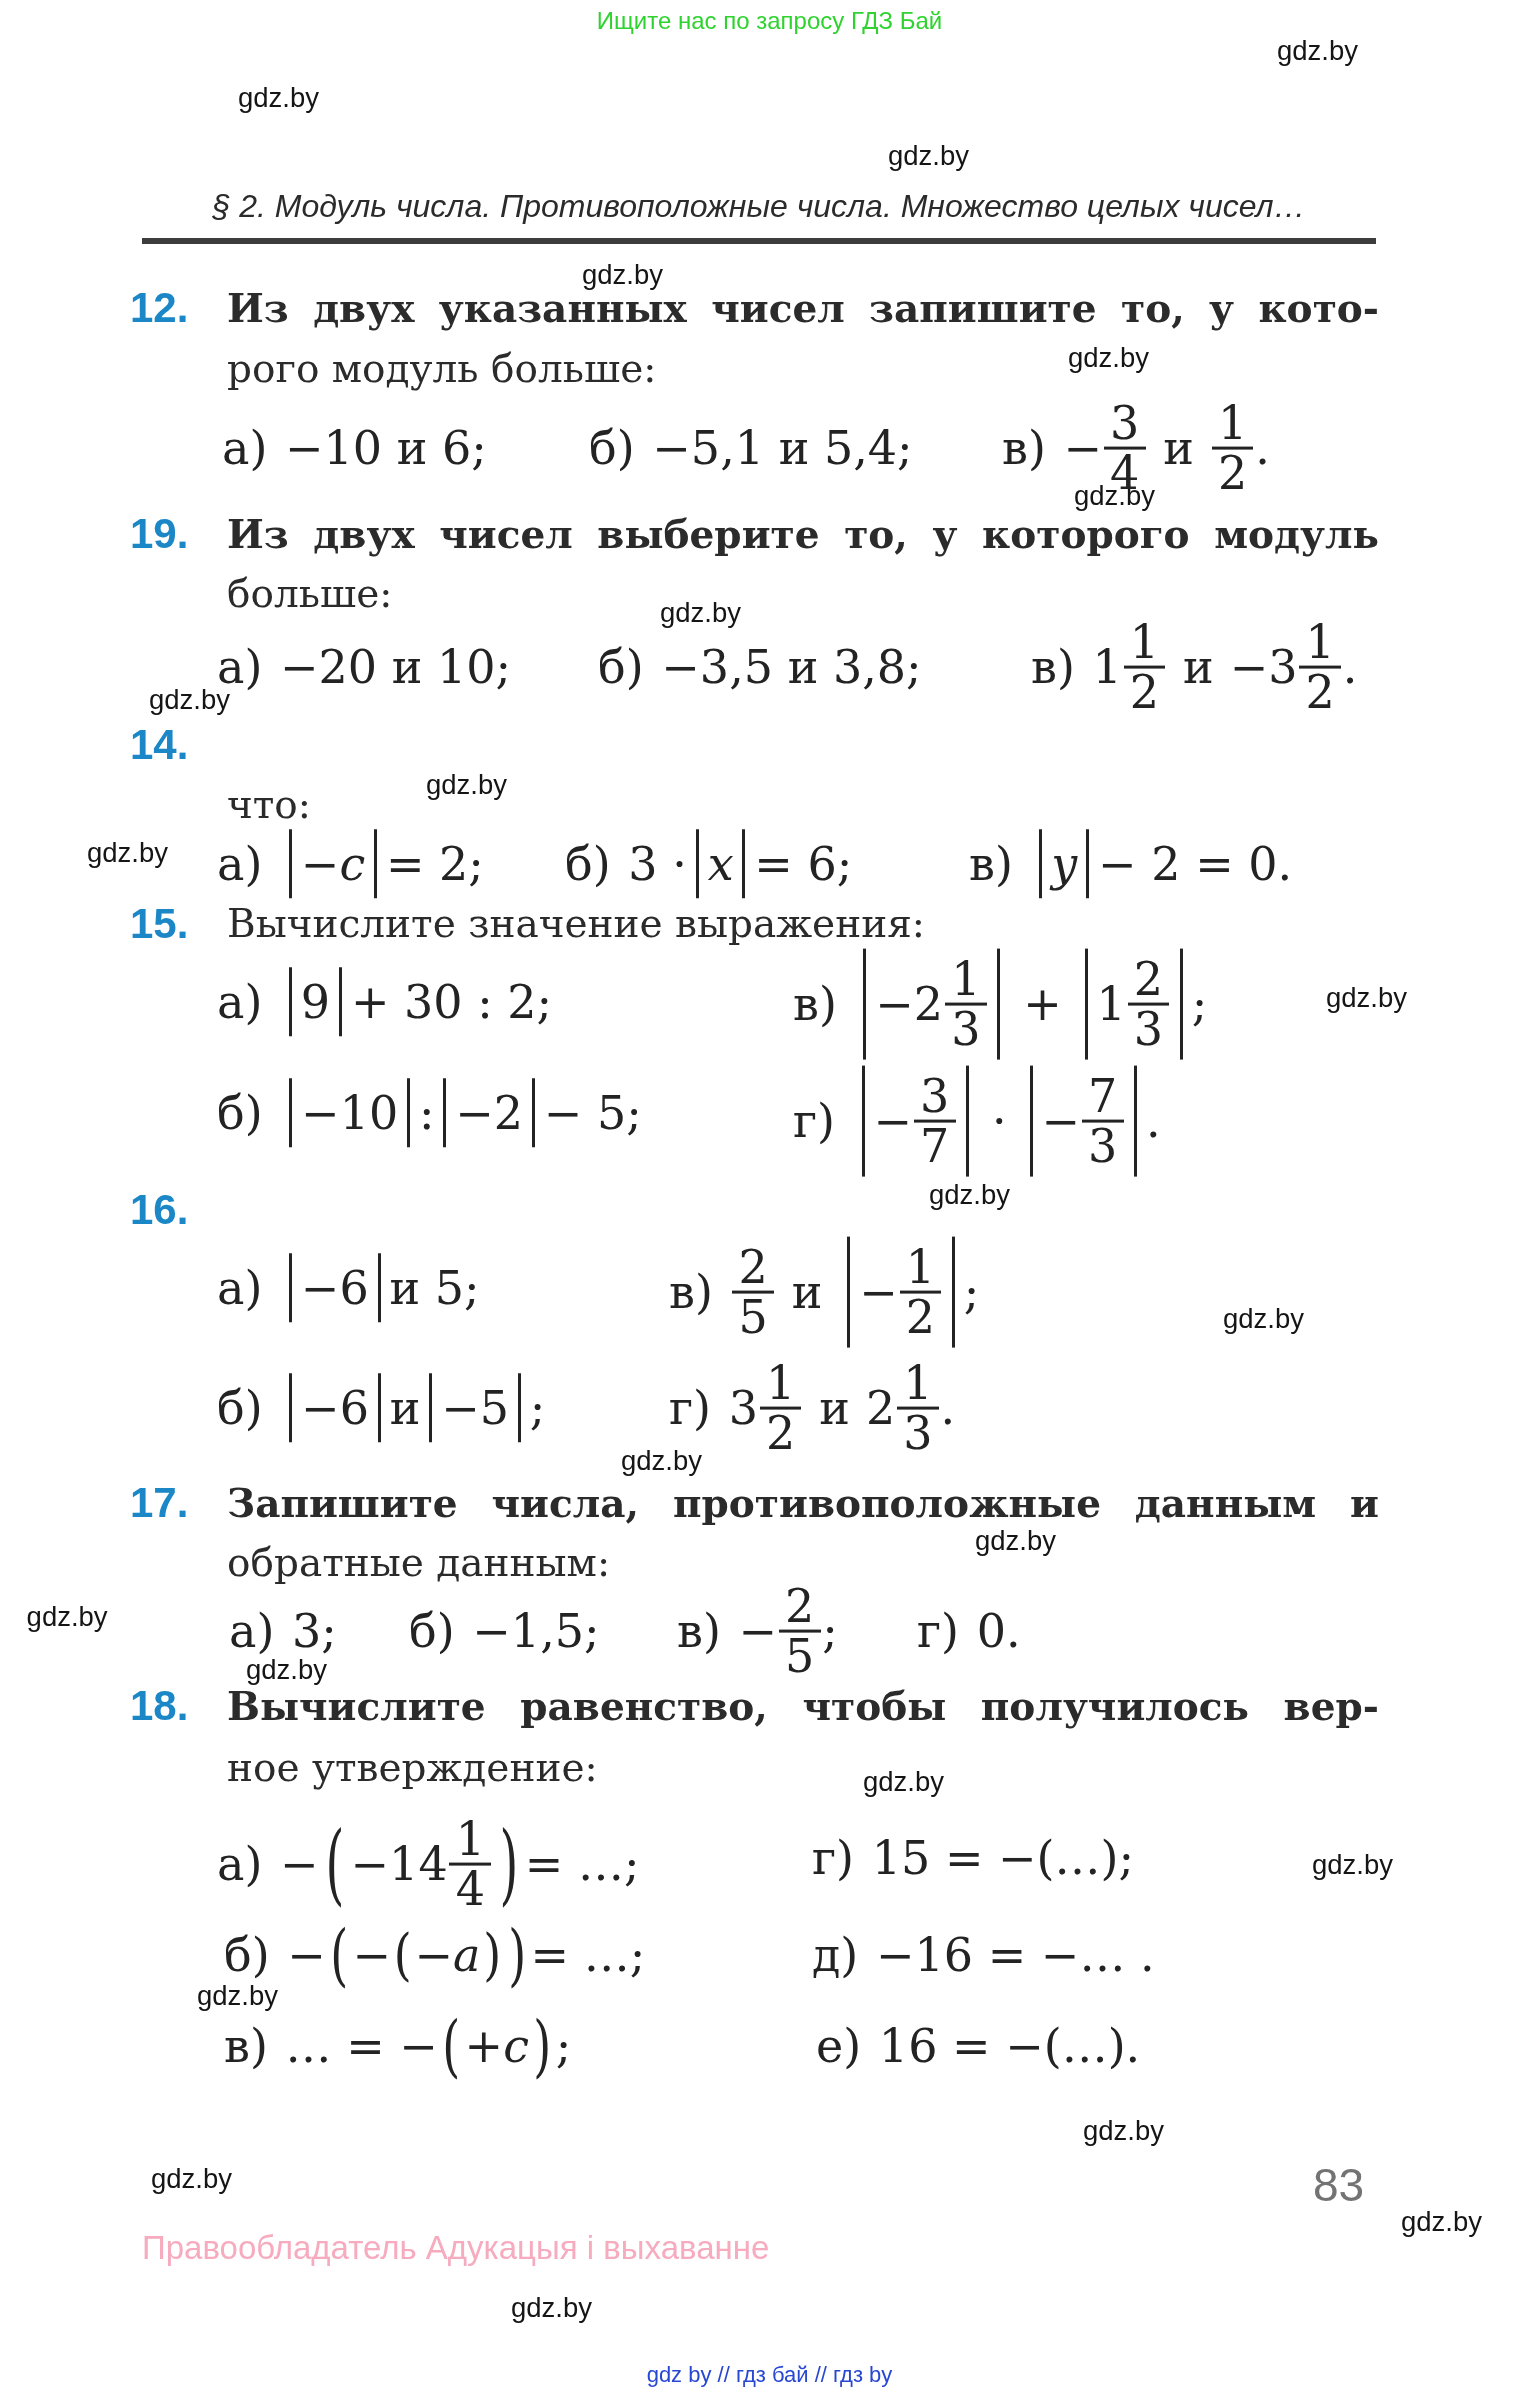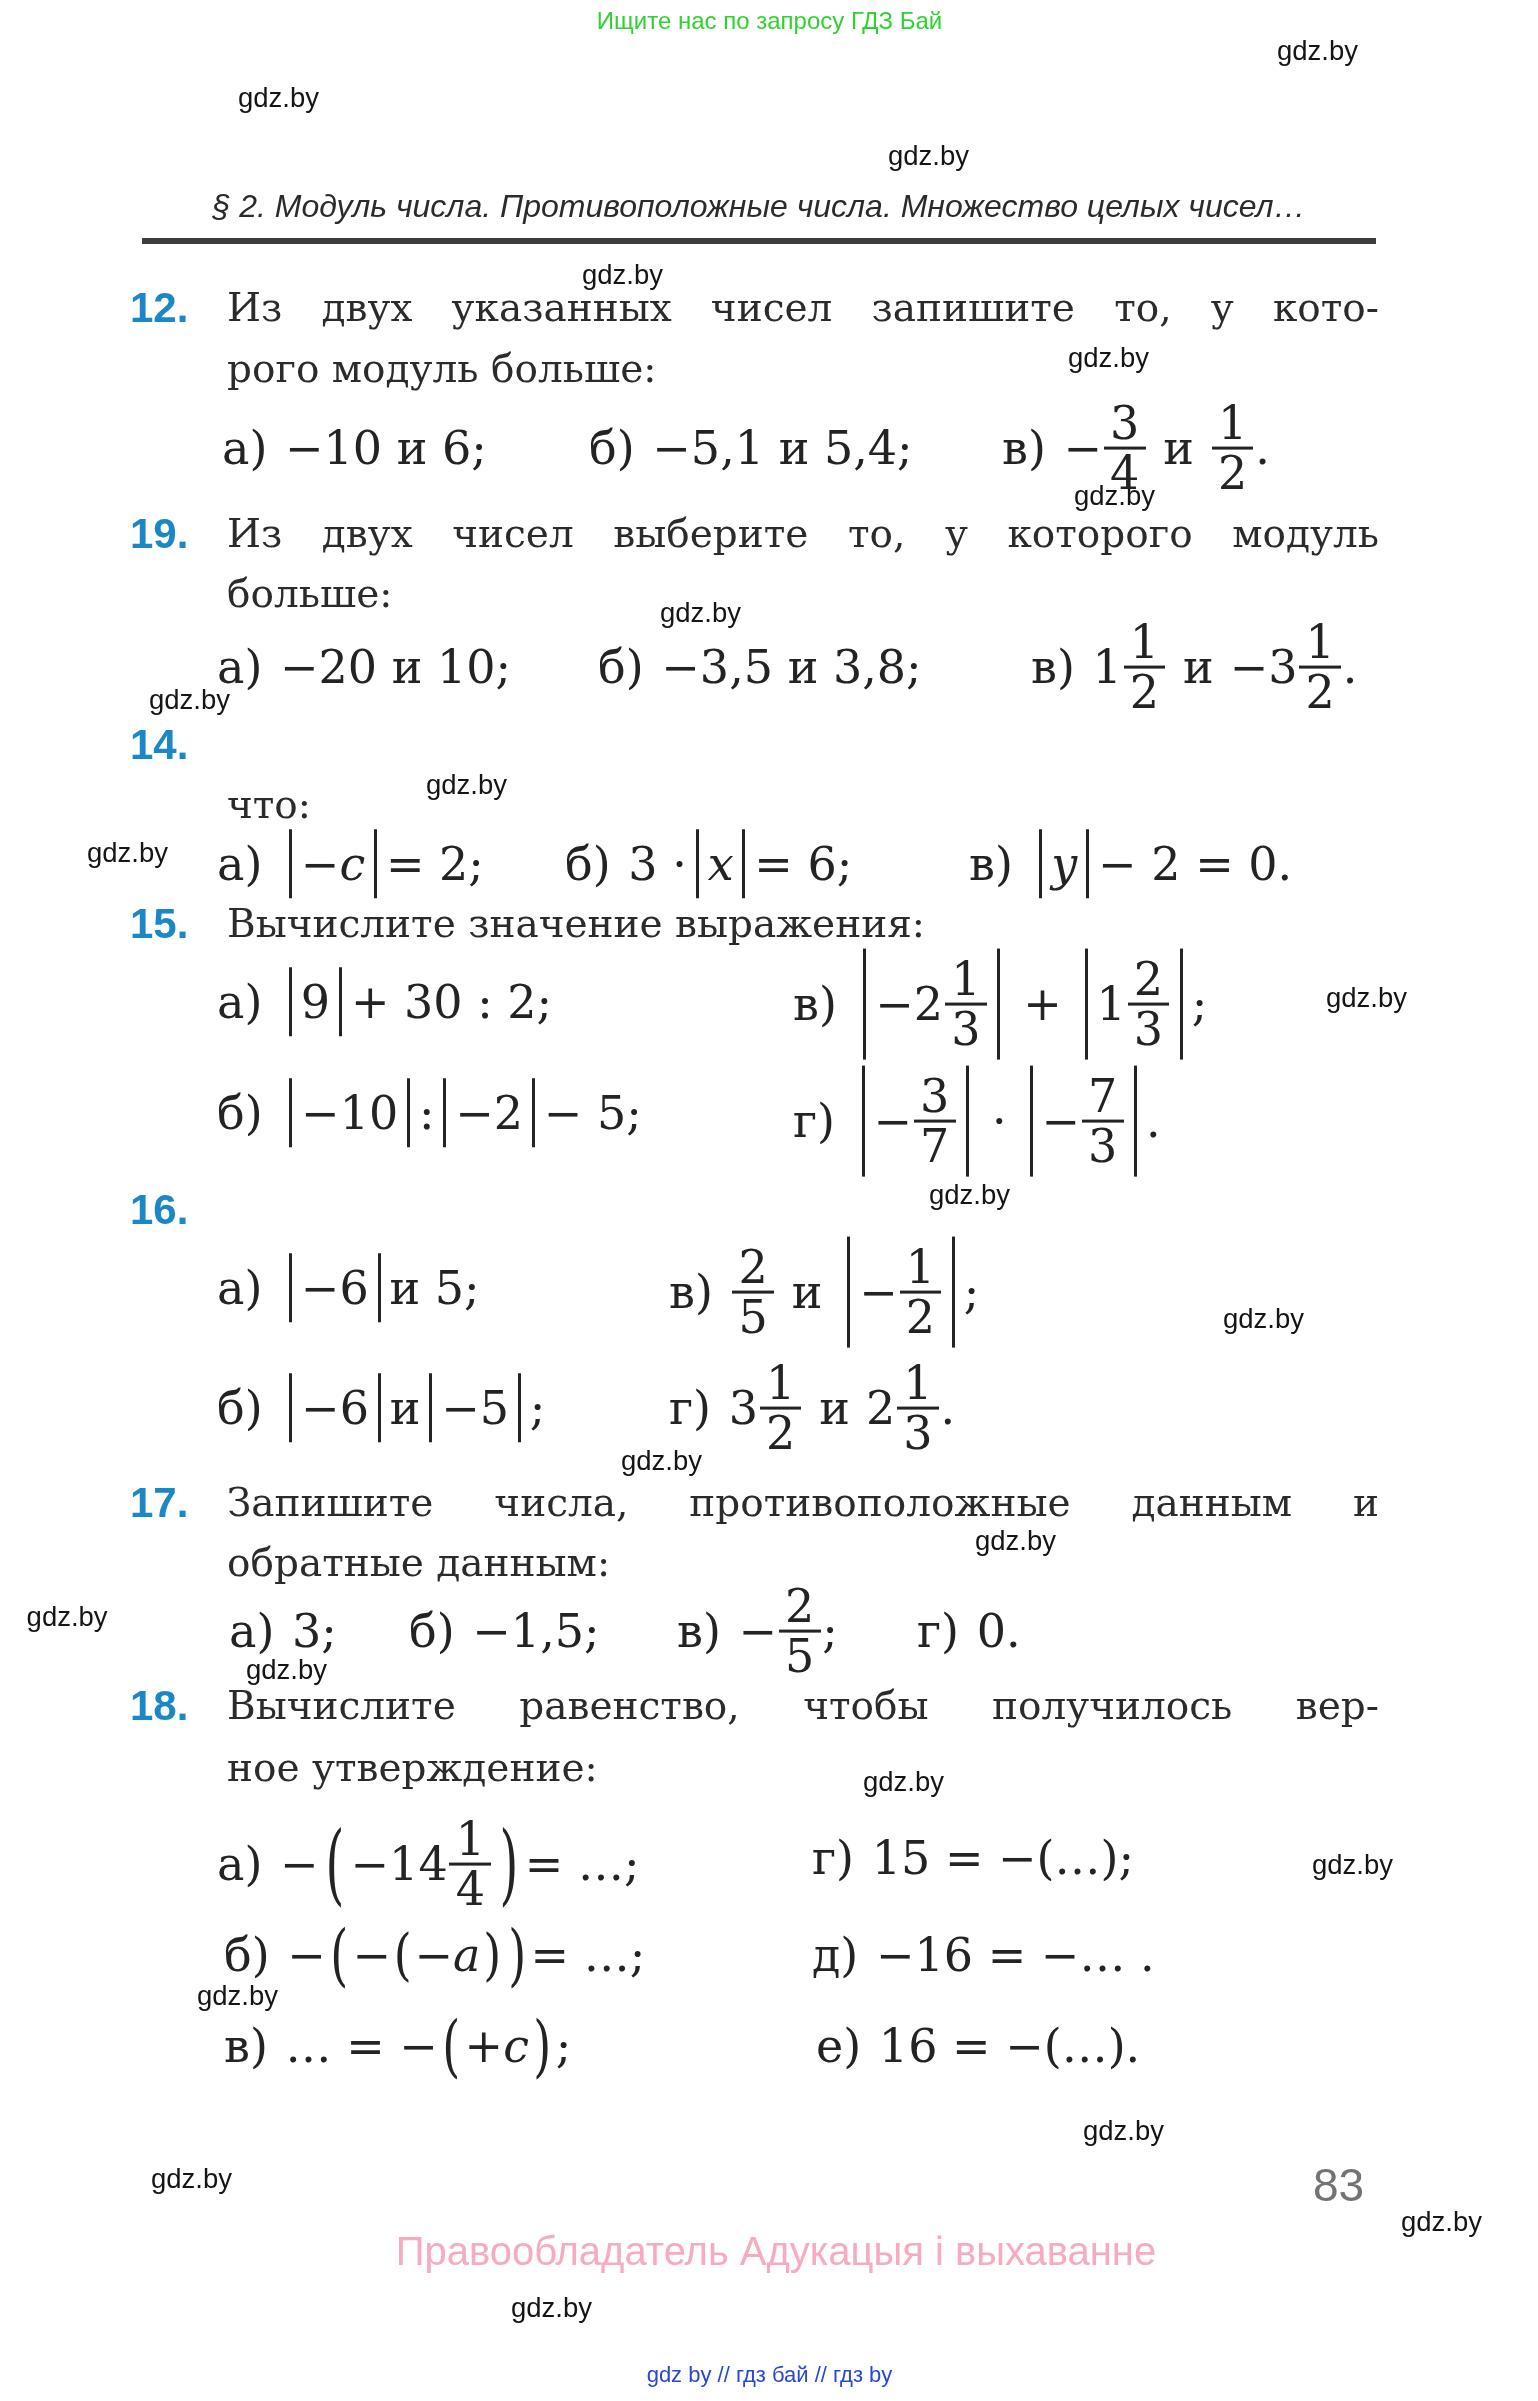--- a/index.html
+++ b/index.html
@@ -8,40 +8,40 @@
   .banner{position:absolute;top:7px;left:0;width:100%;text-align:center;
           font-family:"Liberation Sans",sans-serif;font-size:24px;color:#2fd32f;}
   .wm{position:absolute;font-family:"Liberation Sans",sans-serif;font-size:27.5px;
       color:#151515;white-space:nowrap;}
   .hdr{position:absolute;top:188px;left:142px;width:1234px;text-align:center;
        font-family:"Liberation Sans",sans-serif;font-style:italic;font-size:32px;color:#2b2b2b;}
   .rule{position:absolute;top:238px;left:142px;width:1234px;height:6.2px;background:#3d3d3d;}
   .pnum{position:absolute;left:130px;font-family:"Liberation Sans",sans-serif;
         font-weight:bold;font-size:42px;color:#1b87c7;line-height:1.1;}
   .pline{position:absolute;left:227px;font-size:39px;color:#2b2b2b;line-height:1.2;white-space:nowrap;}
-  .jl{width:1152px;white-space:normal;text-align:justify;text-align-last:justify;}
+  .jl{width:1152px;white-space:normal;text-align:justify;text-align-last:justify;font-weight:bold;}
   .item{position:absolute;transform:translateY(-50%);display:flex;align-items:center;
         font-size:46px;color:#232323;white-space:pre;line-height:1.05;}
   .lbl{margin-right:17.7px;}
   .frac{display:inline-flex;flex-direction:column;align-items:center;line-height:1.02;margin:0 1.8px;}
   .frac .num{padding:0 6.2px;}
   .frac .den{border-top:3.5px solid #232323;padding:0 6.2px;}
   .abs{display:inline-flex;align-items:center;border-left:3.5px solid #232323;
        border-right:3.5px solid #232323;padding:7px 8.9px;margin:0 8.9px;}
   .abs.tallpad{padding:10.6px 8.9px;}
   .op{margin:0 14px;}
   .conj{margin:0 16px;}
   .var{font-style:italic;}
   .bp{display:inline-block;transform:scaleY(1.9) scaleX(1.05);margin:0 7px;}
   .bp2{display:inline-block;transform:scaleY(1.45);margin:0 4.4px;}
   .bp3{display:inline-block;transform:scaleY(1.2);margin:0 2.7px;}
   .pageno{position:absolute;left:1313px;top:2158px;font-family:"Liberation Sans",sans-serif;
           font-weight:normal;font-size:46px;color:#737373;}
-  .rights{position:absolute;top:2229px;left:142px;width:1268px;text-align:center;
-          font-family:"Liberation Sans",sans-serif;font-size:40px;color:#f6abbe;}
+  .rights{position:absolute;top:2229px;left:142px;width:1268px;
+          font-family:"Liberation Sans",sans-serif;font-size:33px;color:#f6abbe;}
   .links{position:absolute;top:2362px;left:0;width:1539px;text-align:center;
          font-family:"Liberation Sans",sans-serif;font-size:22px;color:#2847d2;}
 </style>
 </head>
 <body>
 
 <div class="page">
 
   <div class="banner">Ищите нас по запросу ГДЗ Бай</div>
 

